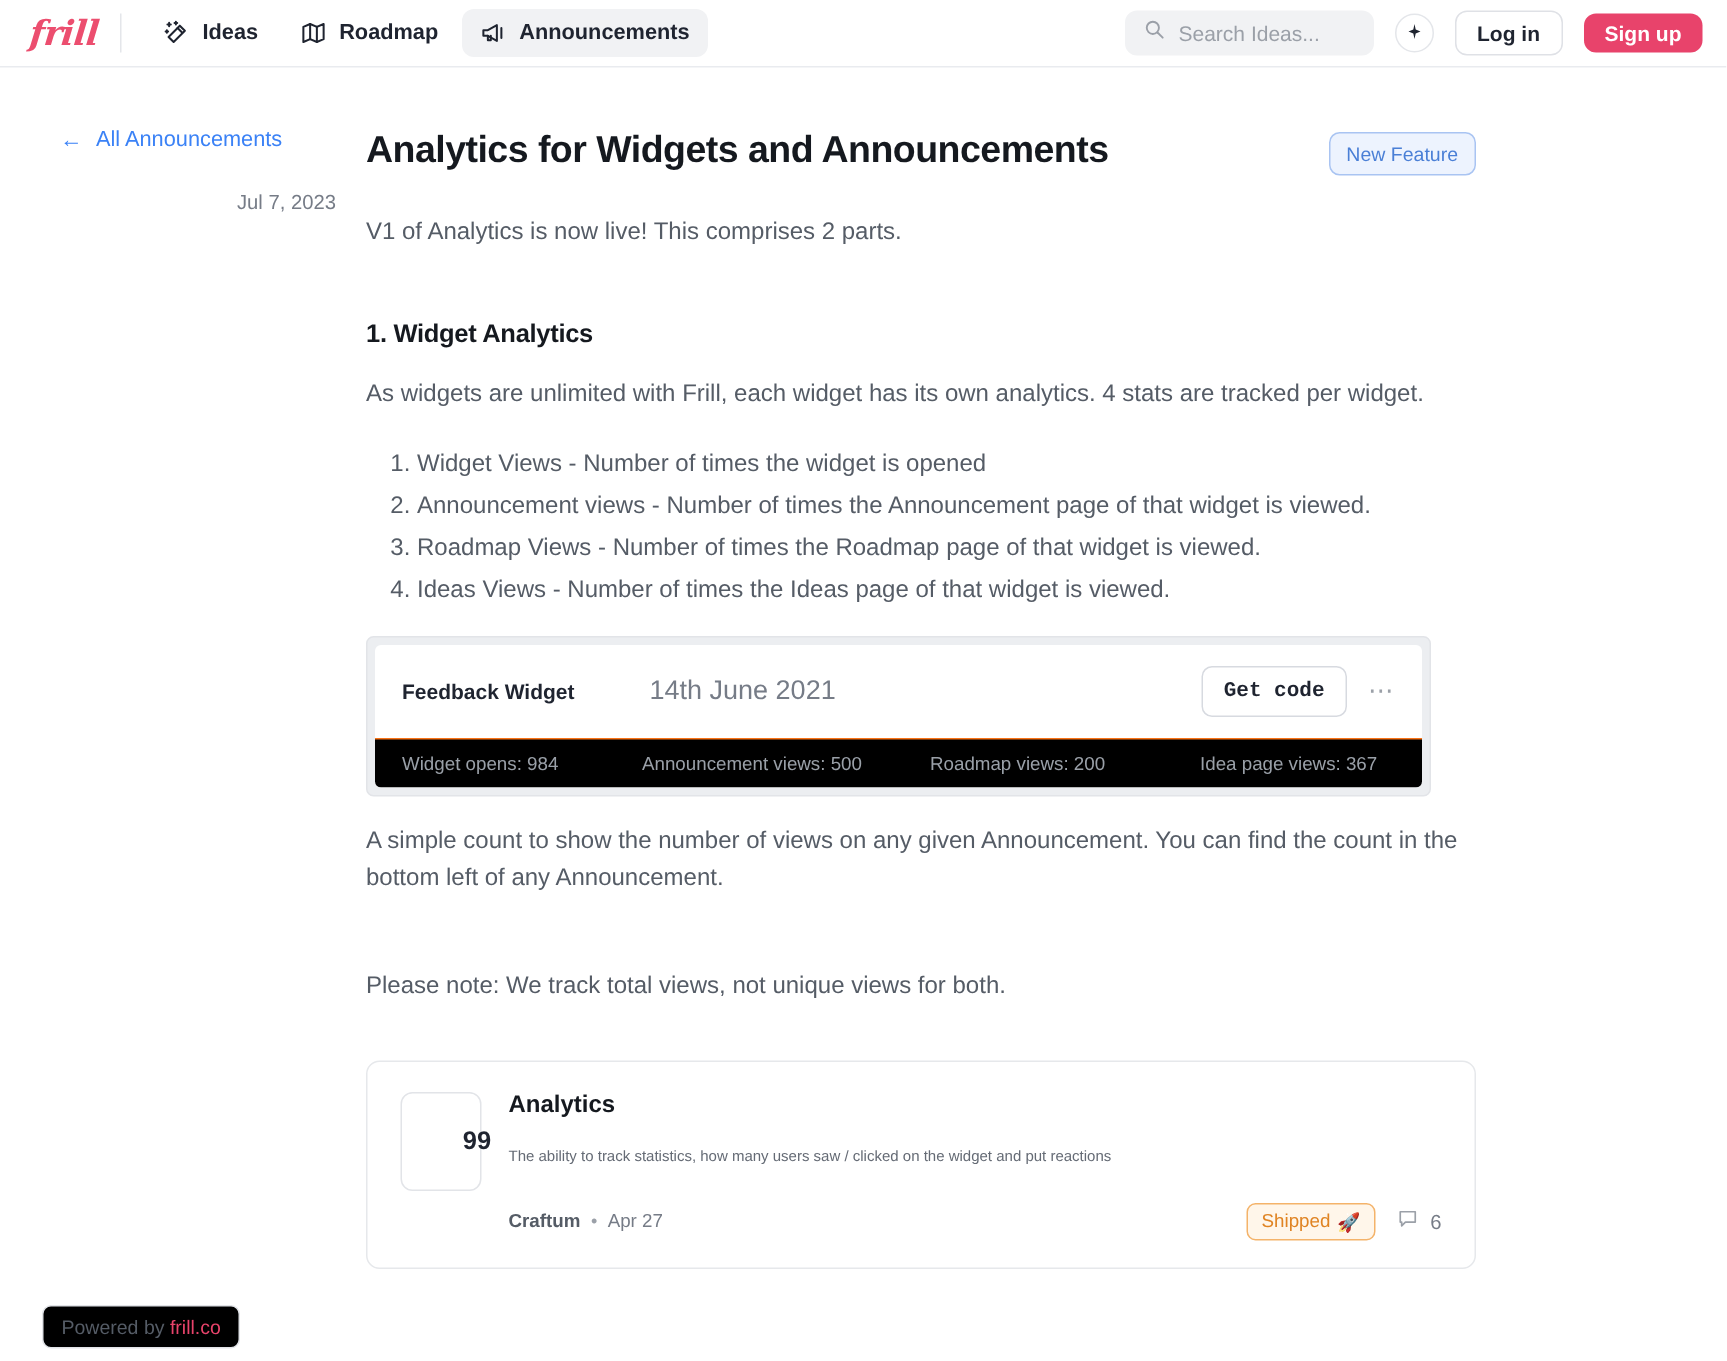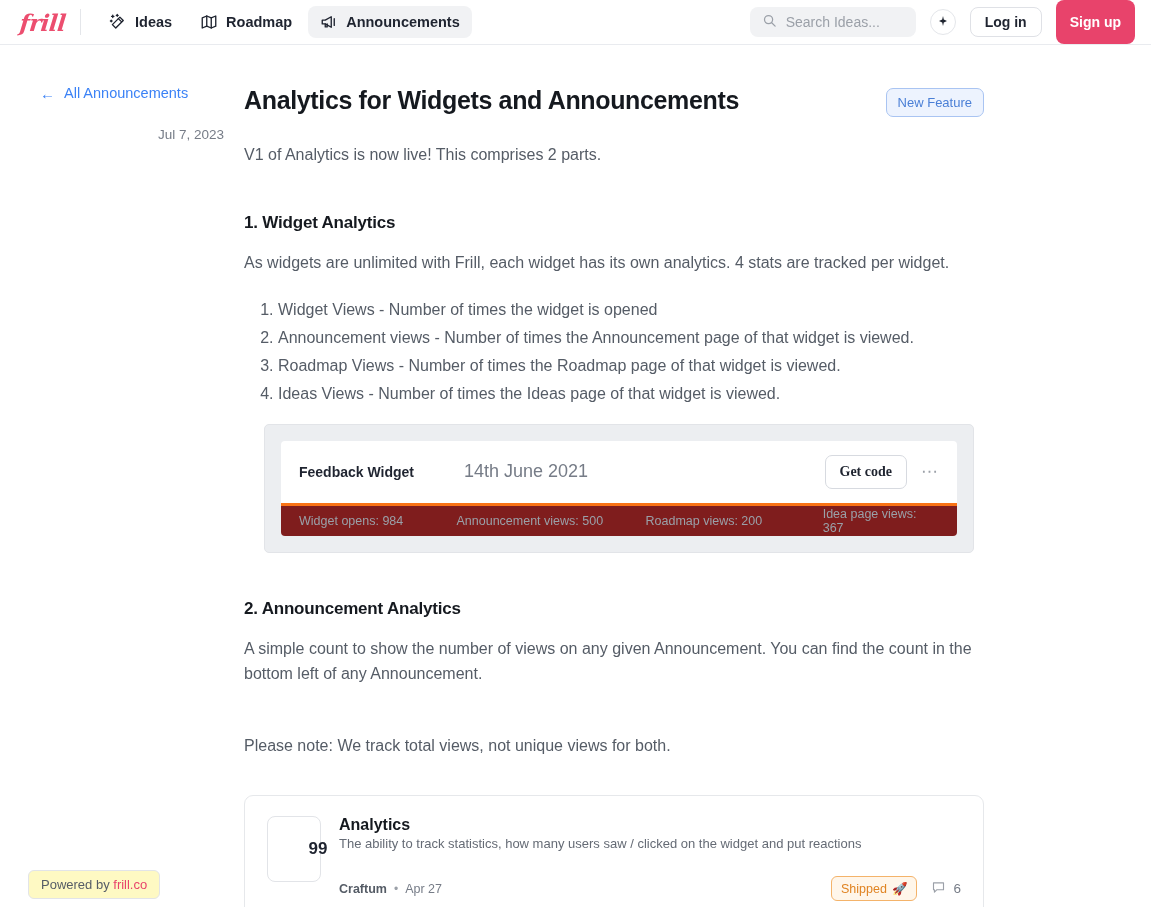--- a/index.html
+++ b/index.html
@@ -108,21 +108,21 @@
     border: 1px solid #dfe1e6;
     background: #fff;
     border-radius: 8px;
     font-family: "Liberation Sans", sans-serif;
     font-size: 14px;
     font-weight: 700;
     color: #1f2430;
     cursor: pointer;
   }
   .btn-signup {
-    height: 44px;
+    height: 26px;
     padding: 0 14px;
     border: none;
     background: #e8436b;
     border-radius: 8px;
     font-family: "Liberation Sans", sans-serif;
     font-size: 14px;
     font-weight: 700;
     color: #fff;
     cursor: pointer;
   }
@@ -207,59 +207,59 @@
   }
   .olist li {
     font-size: 16px;
     color: #555c66;
     line-height: 1.75;
   }
 
   
   .shot-frame {
     margin-top: 16px;
-    margin-left: 20px;
+    margin-left: 0;
     width: 710px;
     background: #eceef1;
     border: 1px solid #e2e4e8;
     border-radius: 5px;
-    padding: 16px;
+    padding: 5px;
   }
   .shot-card {
     background: #fff;
     border-radius: 4px;
     overflow: hidden;
   }
   .shot-main {
     display: flex;
     align-items: center;
     padding: 14px 18px;
     min-height: 62px;
   }
   .col-name { width: 165px; font-size: 14px; font-weight: 700; color: #1f2430; }
   .col-pages { width: 195px; font-size: 14px; color: #767c87; line-height: 1.45; }
   .col-date { width: 165px; font-size: 18px; color: #767c87; }
   .col-action { margin-left: auto; display: flex; align-items: center; gap: 14px; }
   .get-code {
     border: 1px solid #d7dae0;
     background: #fff;
     border-radius: 7px;
-    font-family: Liberation Serif, serif;
+    font-family: Liberation Mono, monospace;
     font-size: 14px;
     font-weight: 700;
     color: #1f2430;
     padding: 8px 14px;
     cursor: pointer;
   }
   .dots { color: #9ba0a8; font-size: 17px; letter-spacing: 1px; cursor: pointer; line-height: 1; }
   .shot-stats {
     display: flex;
     align-items: center;
-    background: #7f1d1d;
-    border-top: 3px solid #f97316;
+    background: #000000;
+    border-top: 1px solid #f97316;
     padding: 9px 18px;
     height: 33px;
   }
   .stat { font-size: 12.5px; color: #9aa0a8; }
   .stat:nth-child(1) { width: 160px; }
   .stat:nth-child(2) { width: 192px; }
   .stat:nth-child(3) { width: 180px; }
 
   
   .idea-card {
@@ -288,22 +288,22 @@
     padding-left: 48px;
   }
   .idea-body { flex: 1; min-width: 0; }
   .idea-title {
     font-size: 16px;
     font-weight: 700;
     color: #15191f;
     cursor: pointer;
   }
   .idea-desc {
-    margin-top: 0;
-    font-size: 13px;
+    margin-top: 18px;
+    font-size: 10px;
     color: #656b75;
     line-height: 1.55;
     max-width: 560px;
   }
   .idea-meta {
     margin-top: 22px;
     display: flex;
     align-items: center;
   }
   .meta-author { font-size: 12.5px; font-weight: 700; color: #555c66; }
@@ -331,21 +331,21 @@
     cursor: pointer;
   }
 
   
   .powered {
     position: absolute;
     left: 28px;
     bottom: 8px;
     border: 1px solid #e2e4e8;
     border-radius: 6px;
-    background: #fef9c3;
+    background: #000000;
     padding: 6px 12px;
     font-size: 13px;
     color: #555c66;
     cursor: pointer;
     white-space: nowrap;
   }
   .powered .accent { color: #e8436b; }
 </style>
 </head>
 <body>
@@ -458,21 +458,20 @@
         </div>
         <div class="shot-stats">
           <div class="stat">Widget opens: 984</div>
           <div class="stat">Announcement views: 500</div>
           <div class="stat">Roadmap views: 200</div>
           <div class="stat">Idea page views: 367</div>
         </div>
       </div>
     </div>
 
-    <h2 class="h2">2. Announcement Analytics</h2>
     <p class="para">A simple count to show the number of views on any given Announcement. You can find the count in the bottom left of any Announcement.</p>
     <p class="para" style="margin-top:48px">Please note: We track total views, not unique views for both.</p>
 
     <div class="idea-card">
       <div class="vote-box">99</div>
       <div class="idea-body">
         <div class="idea-title">Analytics</div>
         <div class="idea-desc">The ability to track statistics, how many users saw / clicked on the widget and put reactions</div>
         <div class="idea-meta">
           <span class="meta-author">Craftum</span>

